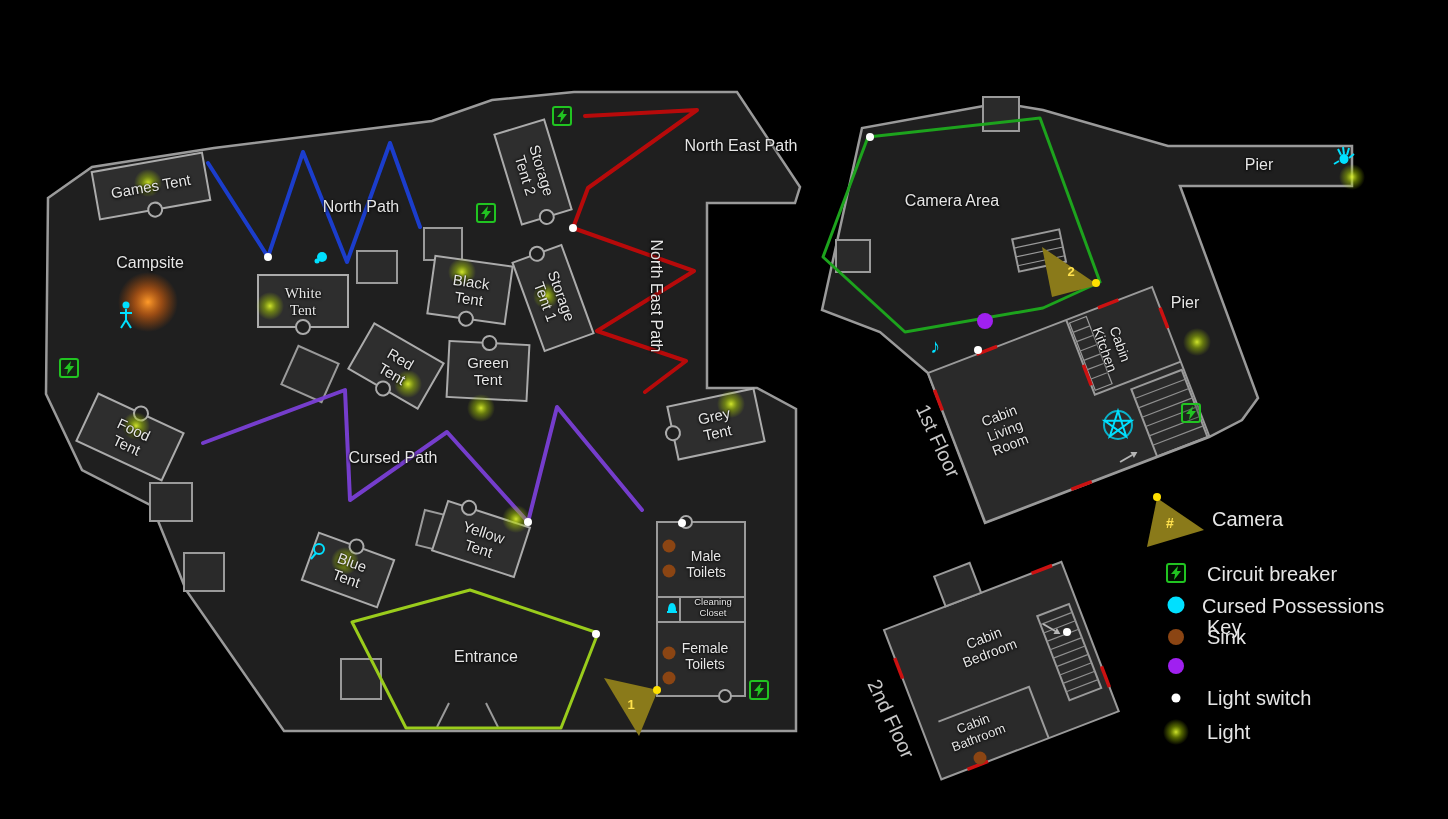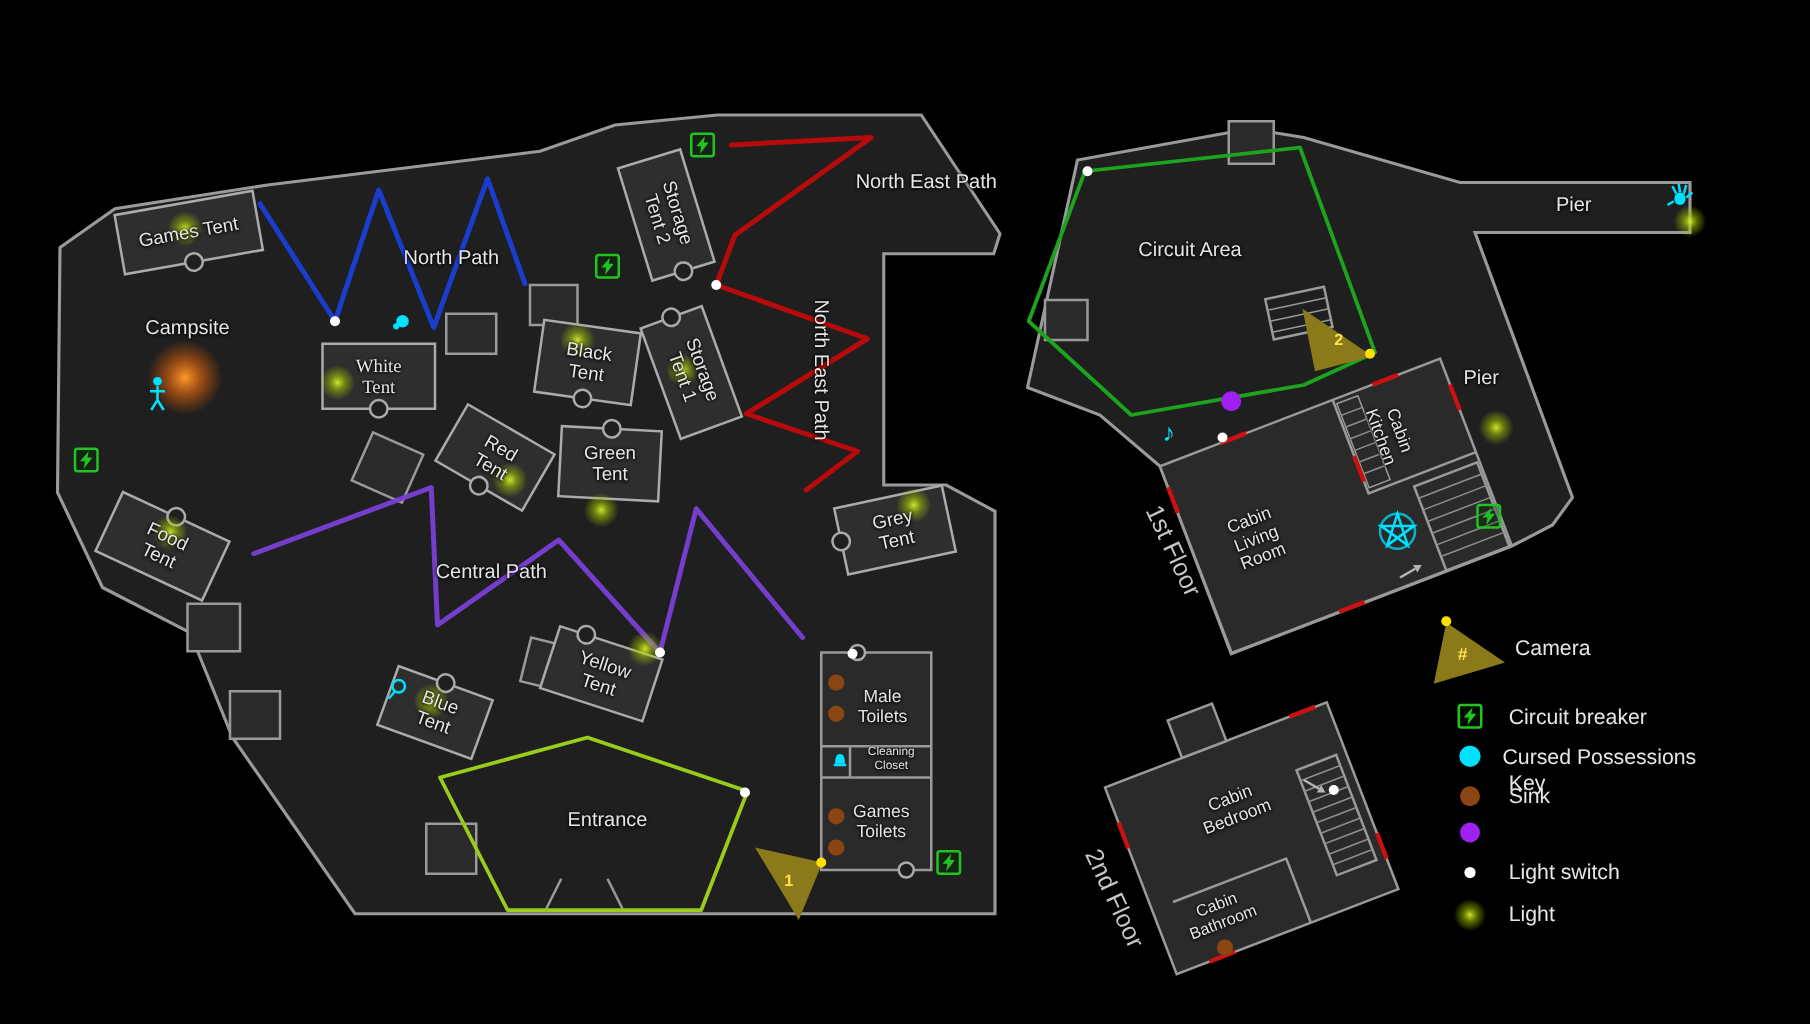--- a/index.html
+++ b/index.html
@@ -38,21 +38,21 @@
   .lbl { position:absolute; color:var(--label-text,#e6e6e6); font-size:15px; line-height:1.12;
          text-align:center; transform:translate(-50%,-50%) rotate(var(--r,0deg));
          text-shadow:0 1px 3px #000, 0 0 2px #000; }
   .nowrap { white-space:nowrap; }
   .title { font-size:38px; color:var(--title-text,#d2d2d2); letter-spacing:1px; white-space:nowrap; }
   .path-lbl { font-size:16px; }
   .floor-lbl { font-size:20px; color:#c7c7c7; white-space:nowrap; }
   .room-lbl { font-size:14px; }
   .tiny-lbl { font-size:9.5px; }
   .cam-num { font-size:13px; font-weight:bold; color:var(--camera-text,#ffe14d); text-shadow:none; }
-  .leg-lbl { position:absolute; color:var(--label-text,#e6e6e6); font-size:17px;
+  .leg-lbl { position:absolute; color:var(--label-text,#e6e6e6); font-size:20px;
              transform:translate(0,-50%); white-space:nowrap; }
 </style>
 </head>
 <body>
 
 <div class="stage">
 
 <svg width="1448" height="819" viewBox="0 0 1448 819">
   <defs>
     <radialGradient id="glowLight">
@@ -287,36 +287,36 @@
 <div class="lbl" style="left:303px; top:302px; width:58px;font-family:Liberation Serif, serif;">White Tent</div>
 <div class="lbl" style="left:470px; top:291px; width:58px; --r:8deg;">Black Tent</div>
 <div class="lbl" style="left:533px; top:173px; width:64px; --r:73deg;">Storage Tent 2</div>
 <div class="lbl" style="left:553px; top:299px; width:64px; --r:70deg;">Storage Tent 1</div>
 <div class="lbl path-lbl nowrap" style="left:741px; top:146px;">North East Path</div>
 <div class="lbl path-lbl nowrap" style="left:656px; top:296px; --r:90deg;">North East Path</div>
 <div class="lbl" style="left:396px; top:367px; width:46px; --r:30deg;">Red Tent</div>
 <div class="lbl" style="left:488px; top:372px; width:58px;">Green Tent</div>
 <div class="lbl" style="left:716px; top:425px; width:46px; --r:-12deg;">Grey Tent</div>
 <div class="lbl" style="left:130px; top:438px; width:46px; --r:25deg;">Food Tent</div>
-<div class="lbl path-lbl nowrap" style="left:393px; top:458px;">Central Path</div>
+<div class="lbl path-lbl nowrap" style="left:393px; top:458px;">Cursed Path</div>
 <div class="lbl" style="left:481px; top:541px; width:58px; --r:18deg;">Yellow Tent</div>
 <div class="lbl" style="left:349px; top:571px; width:46px; --r:20deg;">Blue Tent</div>
 <div class="lbl path-lbl" style="left:458px; top:657px; width:120px;text-align:right;">Entrance</div>
-<div class="lbl path-lbl nowrap" style="left:952px; top:201px;">Circuit Area</div>
+<div class="lbl path-lbl nowrap" style="left:952px; top:201px;">Camera Area</div>
 <div class="lbl path-lbl" style="left:1259px; top:165px; width:60px;">Pier</div>
 <div class="lbl path-lbl" style="left:1185px; top:303px; width:60px;">Pier</div>
 <div class="lbl floor-lbl" style="left:938px; top:441px; --r:65deg;">1st Floor</div>
 <div class="lbl room-lbl" style="left:1112px; top:347px; width:56px; --r:70deg;">Cabin Kitchen</div>
 <div class="lbl room-lbl" style="left:1005px; top:431px; width:56px; --r:-21deg;">Cabin Living Room</div>
 <div class="lbl floor-lbl" style="left:891px; top:719px; --r:65deg;">2nd Floor</div>
 <div class="lbl room-lbl" style="left:987px; top:646px; width:66px; --r:-21deg;">Cabin Bedroom</div>
 <div class="lbl room-lbl" style="left:976px; top:731px; width:66px; font-size:13px; --r:-21deg;">Cabin Bathroom</div>
 <div class="lbl room-lbl" style="left:706px; top:565px; width:54px;">Male Toilets</div>
 <div class="lbl tiny-lbl" style="left:713px; top:608px; width:54px;">Cleaning Closet</div>
-<div class="lbl room-lbl" style="left:705px; top:657px; width:58px;">Games Toilets</div>
+<div class="lbl room-lbl" style="left:705px; top:657px; width:58px;">Female Toilets</div>
 
 <div class="lbl cam-num" style="left:631px; top:705px;">1</div>
 <div class="lbl cam-num" style="left:1071px; top:272px;">2</div>
 <div class="lbl cam-num" style="left:1170px; top:524px; font-size:14px;">#</div>
 
 <div class="leg-lbl" style="left:1212px; top:519px;">Camera</div>
 <div class="leg-lbl" style="left:1207px; top:574px;">Circuit breaker</div>
 <div class="leg-lbl" style="left:1202px; top:606px;">Cursed Possessions</div>
 <div class="leg-lbl" style="left:1207px; top:637px;">Sink</div>
 <div class="leg-lbl" style="left:1207px; top:627px;">Key</div>

